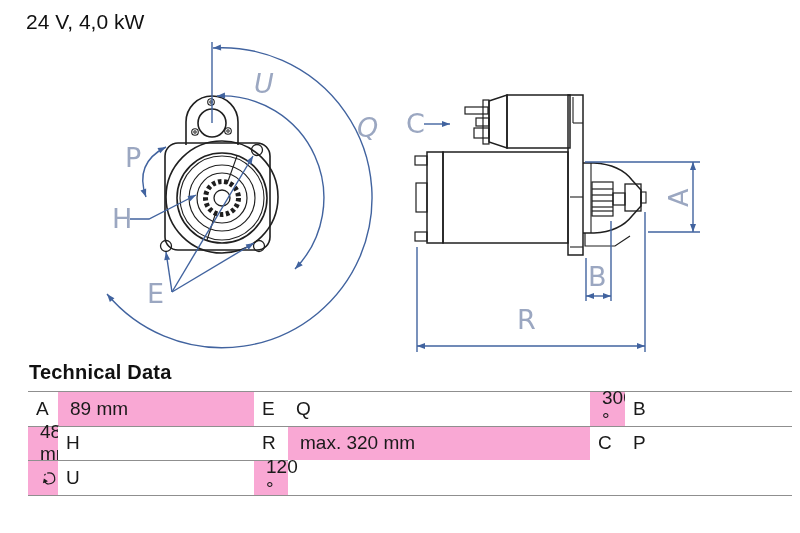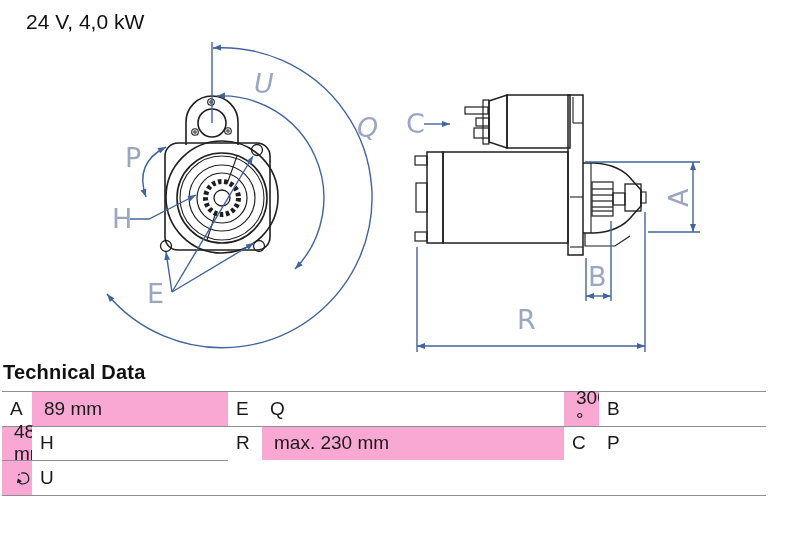--- a/index.html
+++ b/index.html
@@ -1,20 +1,20 @@
 <!DOCTYPE html>
 <html><head>
 <meta charset="utf-8">
 <style>
   html,body{margin:0;padding:0;background:#ffffff;}
   body{font-family:"Liberation Sans", sans-serif; color:#1a1a1a;}
   .page{position:relative;width:800px;height:533px;background:#fff;overflow:hidden;}
   .title{position:absolute;left:26px;top:10px;font-size:21px;font-weight:400;color:#111;}
   .drawing-wrap{position:absolute;left:0;top:0;width:800px;height:360px;}
-  .tech-section{position:absolute;left:2px;top:361px;width:764px;}
+  .tech-section{position:absolute;left:28px;top:361px;width:764px;}
   .tech-heading{font-size:20px;font-weight:700;color:#111;margin:0 0 7px 1px;letter-spacing:0.2px;}
   .tdtable{display:grid;grid-template-columns:30px 196px 34px 302px 35px 167px;border-bottom:1.5px solid #8f8f8f;}
   .cell{height:33.5px;border-top:1.5px solid #8f8f8f;display:flex;align-items:center;font-size:19px;}
   .key{background:#ffffff;padding-left:8px;}
   .val{background:#f9a8d4;padding-left:12px;}
   .rot-icon{display:block;}
   svg text{font-family:"DejaVu Sans", sans-serif;}
 </style>
 </head>
 <body>
@@ -159,28 +159,29 @@
       <div class="cell key">A</div>
       <div class="cell val">89 mm</div>
       <div class="cell key">E</div>
       <div class="cell key">Q</div>
       <div class="cell val">300 °</div>
 
       <div class="cell key">B</div>
       <div class="cell val">48 mm</div>
       <div class="cell key">H</div>
       <div class="cell key">R</div>
-      <div class="cell val">max. 230 mm</div>
+      <div class="cell val">max. 320 mm</div>
 
       <div class="cell key">C</div>
       <div class="cell key">P</div>
       <div class="cell val">
         <svg class="rot-icon" width="26" height="26" viewBox="0 0 26 26">
           <path d="M 13 5.5 A 8 8 0 1 1 6.2 17.3" fill="none" stroke="#1a1a1a" stroke-width="1.7"></path>
           <path d="M 13 5.5 A 8 8 0 0 0 5.6 10.6" fill="none" stroke="#1a1a1a" stroke-width="1.7" stroke-dasharray="2.6 2.6"></path>
           <polygon points="4.2,20.5 5.6,13.6 11.6,17.8" fill="#1a1a1a"></polygon>
         </svg>
       </div>
       <div class="cell key">U</div>
+      <div class="cell val">120 °</div>
 
     </div>
   </div>
 </div>
 
 </body></html>

